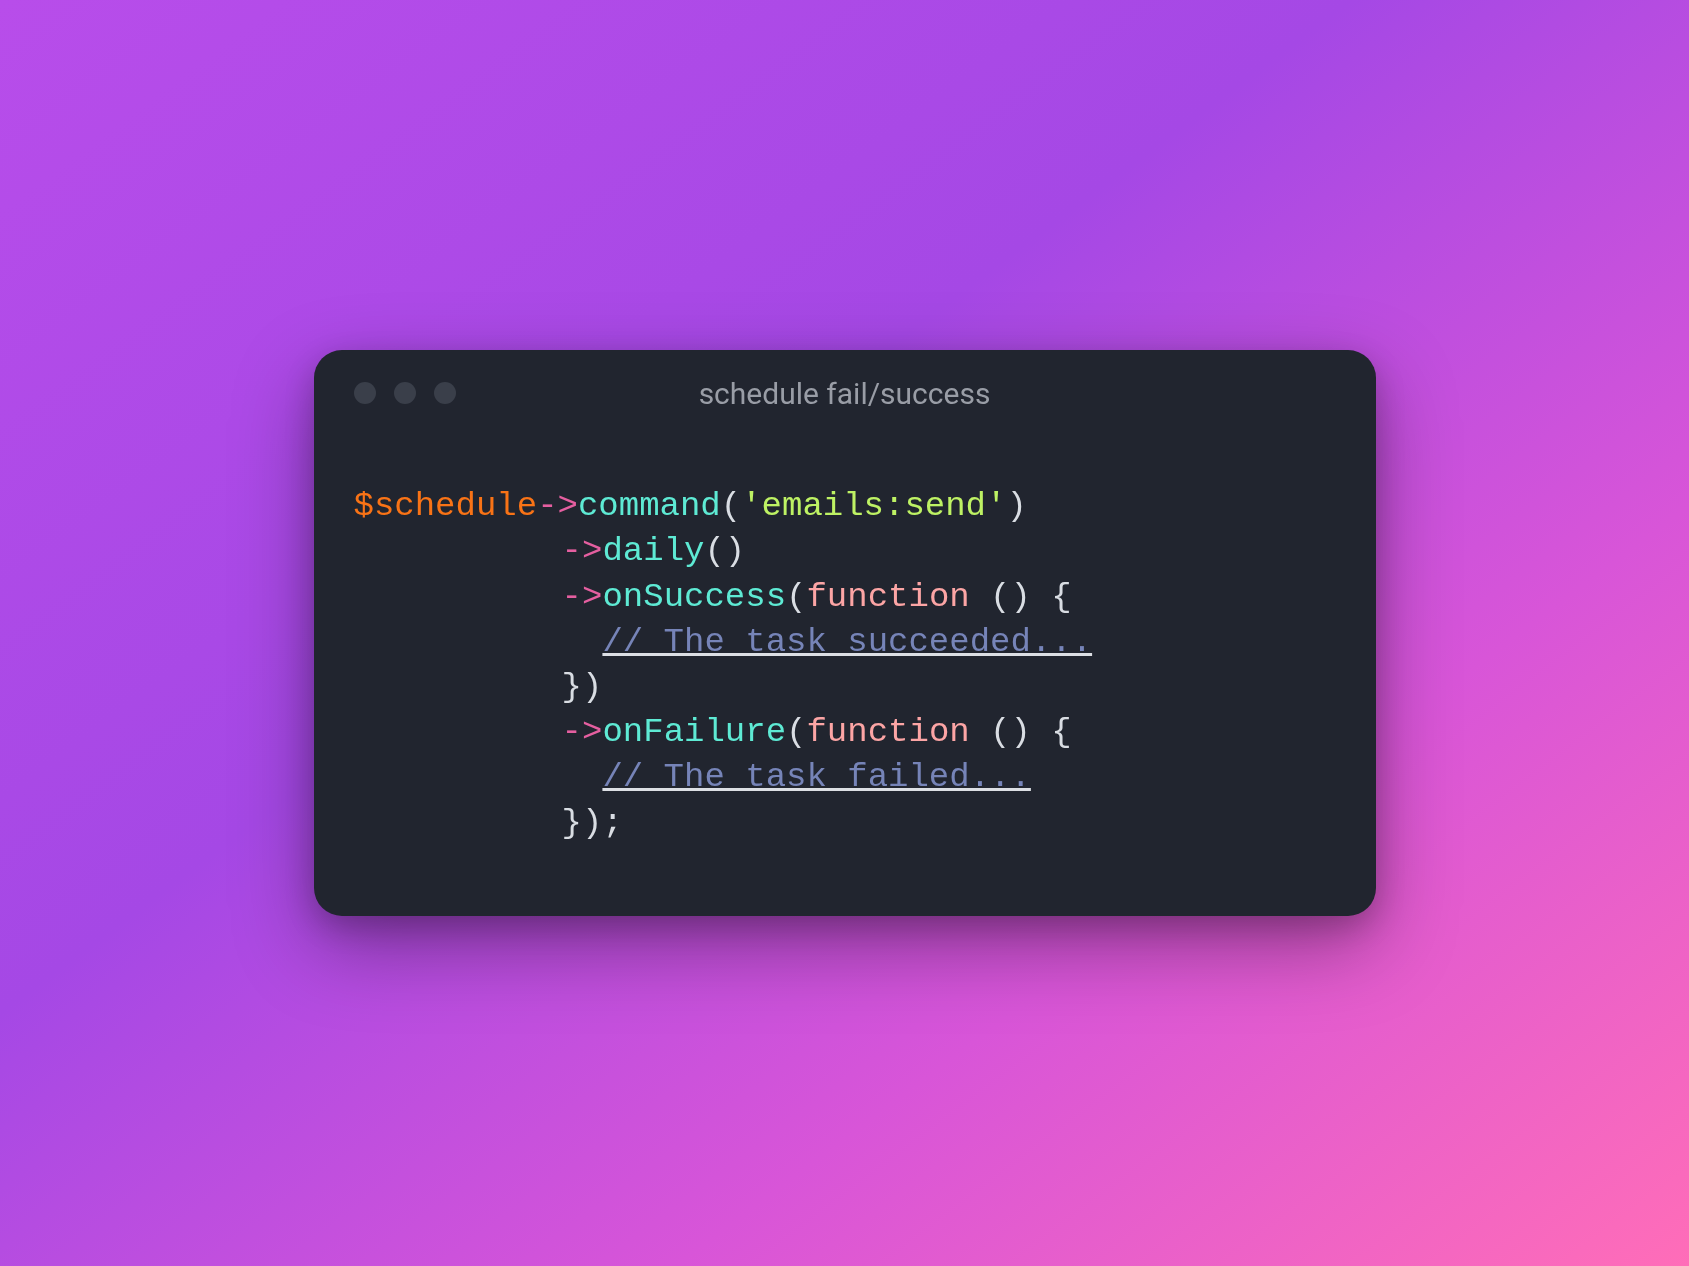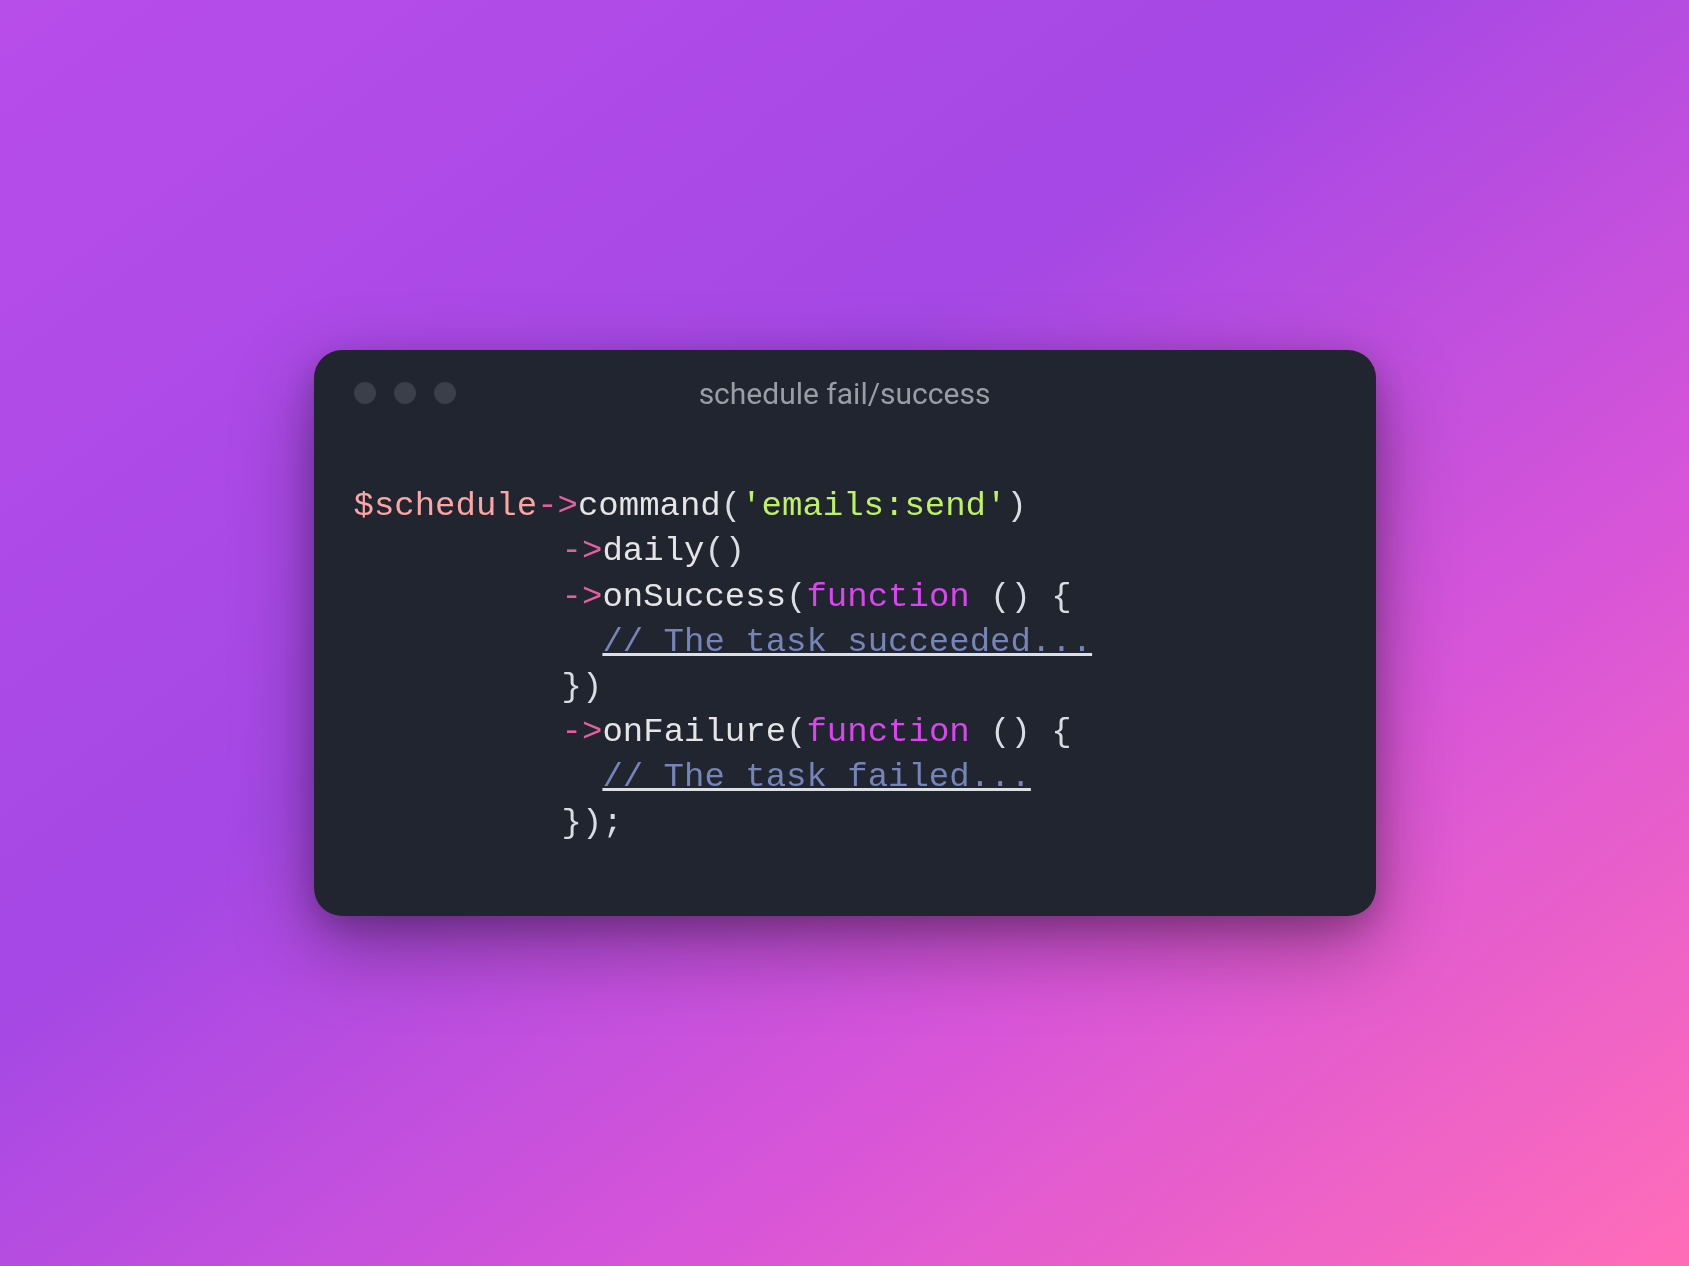--- a/index.html
+++ b/index.html
@@ -50,26 +50,26 @@
       font-weight: 400;
     }
     .code {
       padding: 60px 40px 10px 40px;
       font-family: "SF Mono", "Monaco", "Menlo", "Consolas", "Courier New", monospace;
       font-size: 34px;
       line-height: 1.33;
       color: #dcdfe4;
       white-space: pre;
     }
-    .tok-var { color: #fca5a5; }
+    .tok-var { color: #f97316; }
     .tok-arrow { color: #e55fa0; }
-    .tok-method { color: #e5e5e5; }
+    .tok-method { color: #5eead4; }
     .tok-paren { color: #d9dde3; }
     .tok-string { color: #bef264; }
-    .tok-keyword { color: #d946ef; }
+    .tok-keyword { color: #fca5a5; }
     .tok-comment { color: #7684b8; }
     .tok-brace { color: #d9dde3; }
     .line { display: block; }
     .indent1 { padding-left: 10.2ch; }
     .indent2 { padding-left: 12.2ch; text-decoration: underline; }
   </style>
 </head>
 <body>
 
 <div class="window">

